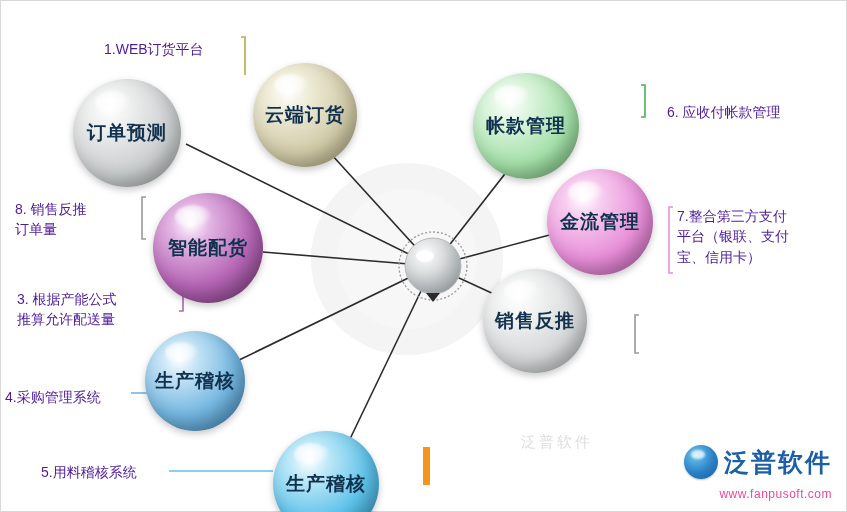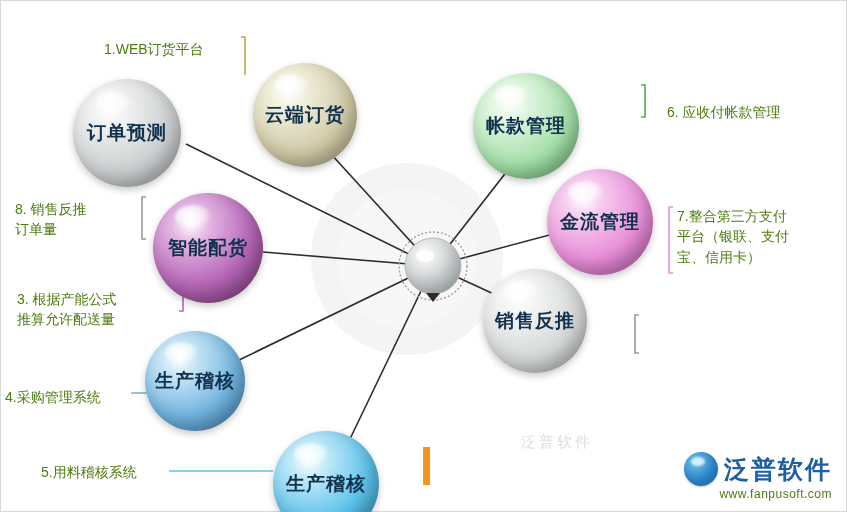--- a/index.html
+++ b/index.html
@@ -32,21 +32,21 @@
     
     content:"";position:absolute;z-index:2;
     left:20%;top:11%;width:34%;height:22%;
     border-radius:50%;
     background:radial-gradient(ellipse at 40% 40%, rgba(255,255,255,.95) 0%, rgba(255,255,255,.55) 45%, rgba(255,255,255,0) 72%);
     filter:blur(1px);
   }
 
   .callout{
     position:absolute;
-    color:#4d7c0f;
+    color:#4c1d95;
     line-height:1.45;
     white-space:pre-line;
   }
 
   .logo{
     position:absolute;right:14px;bottom:10px;
     display:flex;flex-direction:column;align-items:flex-end;
     z-index:9;
   }
   .logo-main{display:flex;align-items:center;}
@@ -54,21 +54,21 @@
     width:34px;height:34px;border-radius:50%;
     background:radial-gradient(circle at 35% 30%, #6fc7ef 0%, #2a7fc4 55%, #1b5d99 100%);
     position:relative;margin-right:6px;
     box-shadow:0 1px 2px rgba(0,0,0,.25);
   }
   .logo-mark::before{
     content:"";position:absolute;left:7px;top:5px;width:14px;height:9px;
     border-radius:50%;background:rgba(255,255,255,.75);filter:blur(1px);
   }
   .logo-text{font-size:25px;font-weight:bold;color:#1d5fa5;letter-spacing:2px;}
-  .logo-url{font-size:12px;color:#4d7c0f;letter-spacing:.5px;margin-top:1px;}
+  .logo-url{font-size:12px;color:#ec4899;letter-spacing:.5px;margin-top:8px;}
 
   .watermark{
     position:absolute;left:520px;top:432px;
     font-size:15px;color:#dedede;letter-spacing:3px;
   }
   .orange-bar{
     position:absolute;left:422px;top:446px;width:7px;height:38px;
     background:#f7941e;
   }
 </style>

